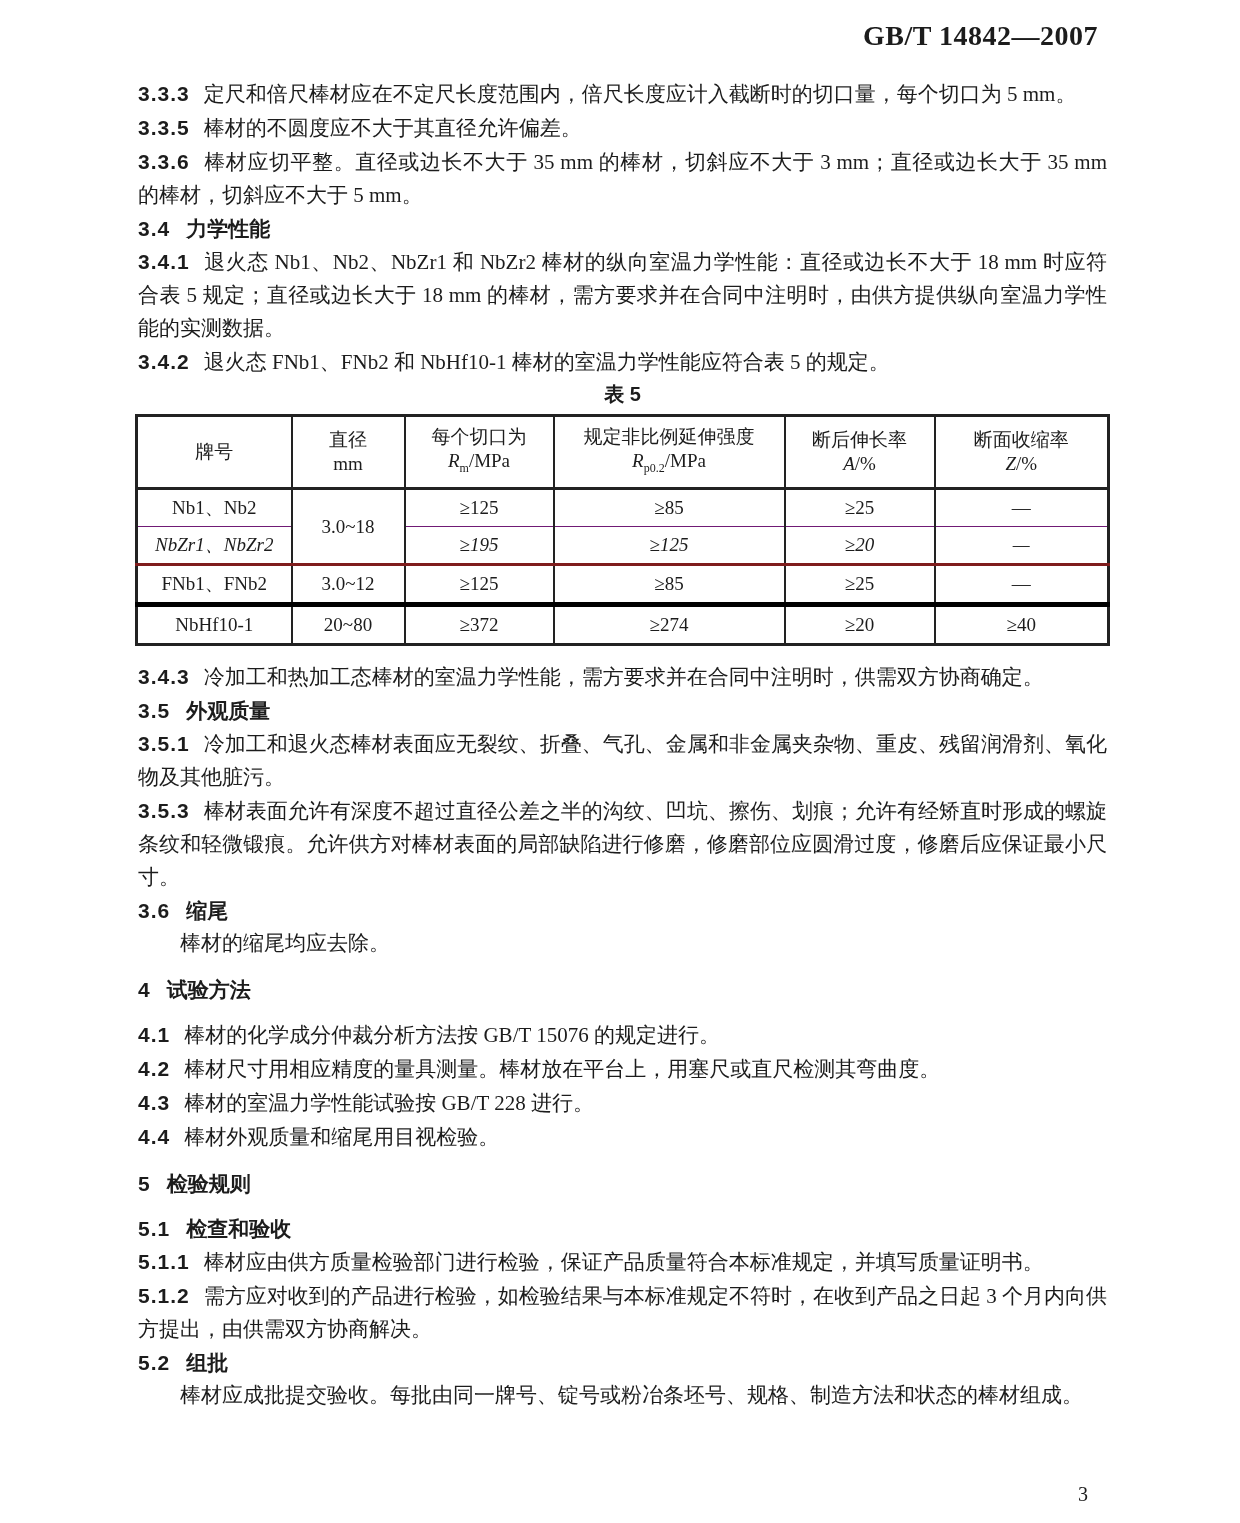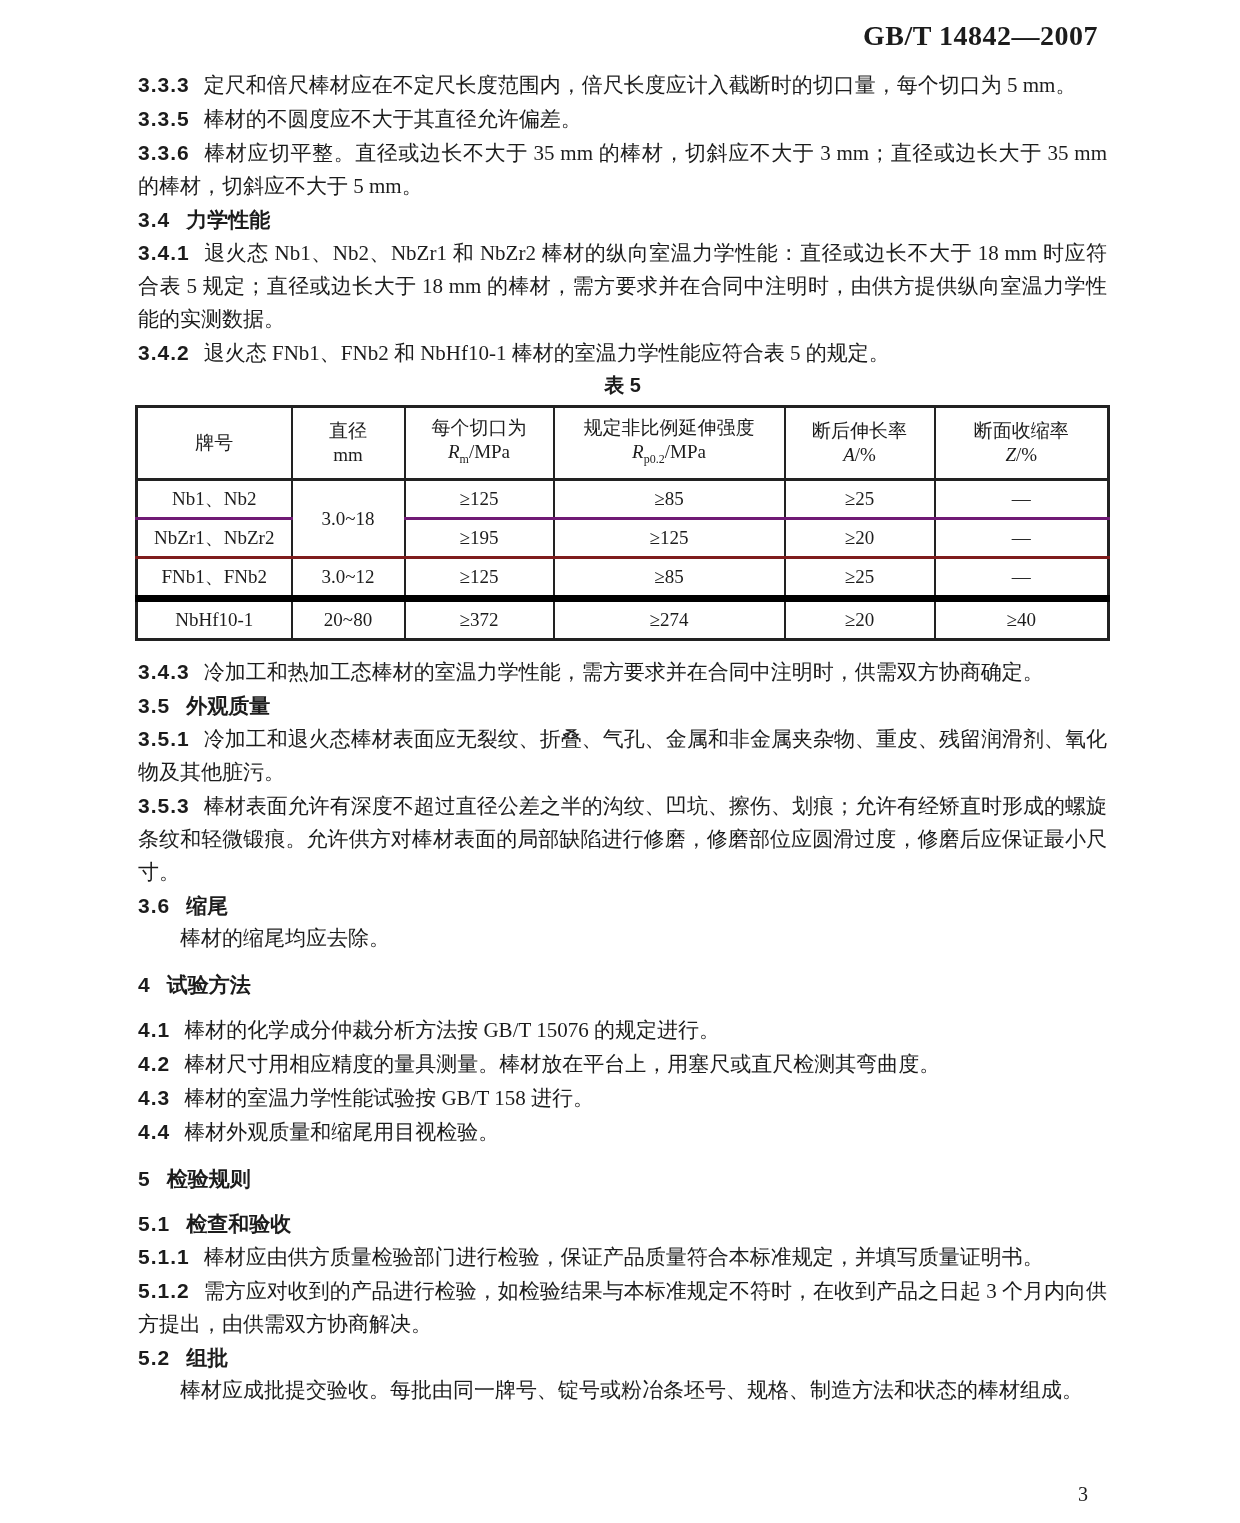--- a/index.html
+++ b/index.html
@@ -16,21 +16,21 @@
   .doc-header {
     position:absolute;
     top:20px; right:142px;
     font-size:28px; font-weight:bold;
     letter-spacing:0.5px;
     font-family:"Liberation Serif","DejaVu Serif",serif;
   }
 
   .body-flow {
     position:absolute;
-    top:68px; left:138px;
+    top:77px; left:138px;
     width:969px;
     font-size:21px;
     line-height:33px;
     text-align:justify;
   }
   .body-flow p { margin:0; }
 
   .num {
     font-family:"Liberation Sans","DejaVu Sans",sans-serif;
     font-weight:bold;
@@ -67,23 +67,23 @@
   }
   table.spec th, table.spec td {
     border-left:2px solid #222;
     border-right:2px solid #222;
     font-weight:normal;
     padding:0 4px;
     vertical-align:middle;
   }
   table.spec thead th { border-bottom:3px solid #222; height:70px; }
   table.spec tbody td { height:36px; }
-  tr.row-2 td { border-top:3px solid #701a75; }
+  tr.row-2 td { border-top:1px solid #701a75;font-style:italic; }
   tr.row-3 td { border-top:3px solid #7f1d1d; }
-  tr.row-4 td { border-top:7px solid #000000; }
+  tr.row-4 td { border-top:5px solid #000000; }
   .sym { font-style:italic; font-family:"Liberation Serif","DejaVu Serif",serif; }
   table.spec sub { font-size:12px; }
 
   .page-number {
     position:absolute;
     top:1483px; right:152px;
     font-size:20px;
   }
 </style>
 </head>
@@ -184,21 +184,21 @@
     <p><span class="num">3.5.1</span><span>冷加工和退火态棒材表面应无裂纹、折叠、气孔、金属和非金属夹杂物、重皮、残留润滑剂、氧化物及其他脏污。</span></p>
     <p><span class="num">3.5.3</span><span>棒材表面允许有深度不超过直径公差之半的沟纹、凹坑、擦伤、划痕；允许有经矫直时形成的螺旋条纹和轻微锻痕。允许供方对棒材表面的局部缺陷进行修磨，修磨部位应圆滑过度，修磨后应保证最小尺寸。</span></p>
 
     <p class="heading"><span class="num">3.6</span><span>缩尾</span></p>
     <p class="indent2">棒材的缩尾均应去除。</p>
 
     <p class="heading chapter"><span class="num">4</span><span>试验方法</span></p>
 
     <p><span class="num">4.1</span><span>棒材的化学成分仲裁分析方法按 GB/T 15076 的规定进行。</span></p>
     <p><span class="num">4.2</span><span>棒材尺寸用相应精度的量具测量。棒材放在平台上，用塞尺或直尺检测其弯曲度。</span></p>
-    <p><span class="num">4.3</span><span>棒材的室温力学性能试验按 GB/T 158 进行。</span></p>
+    <p><span class="num">4.3</span><span>棒材的室温力学性能试验按 GB/T 228 进行。</span></p>
     <p><span class="num">4.4</span><span>棒材外观质量和缩尾用目视检验。</span></p>
 
     <p class="heading chapter"><span class="num">5</span><span>检验规则</span></p>
 
     <p class="heading sub-chapter"><span class="num">5.1</span><span>检查和验收</span></p>
 
     <p><span class="num">5.1.1</span><span>棒材应由供方质量检验部门进行检验，保证产品质量符合本标准规定，并填写质量证明书。</span></p>
     <p><span class="num">5.1.2</span><span>需方应对收到的产品进行检验，如检验结果与本标准规定不符时，在收到产品之日起 3 个月内向供方提出，由供需双方协商解决。</span></p>
 
     <p class="heading"><span class="num">5.2</span><span>组批</span></p>

